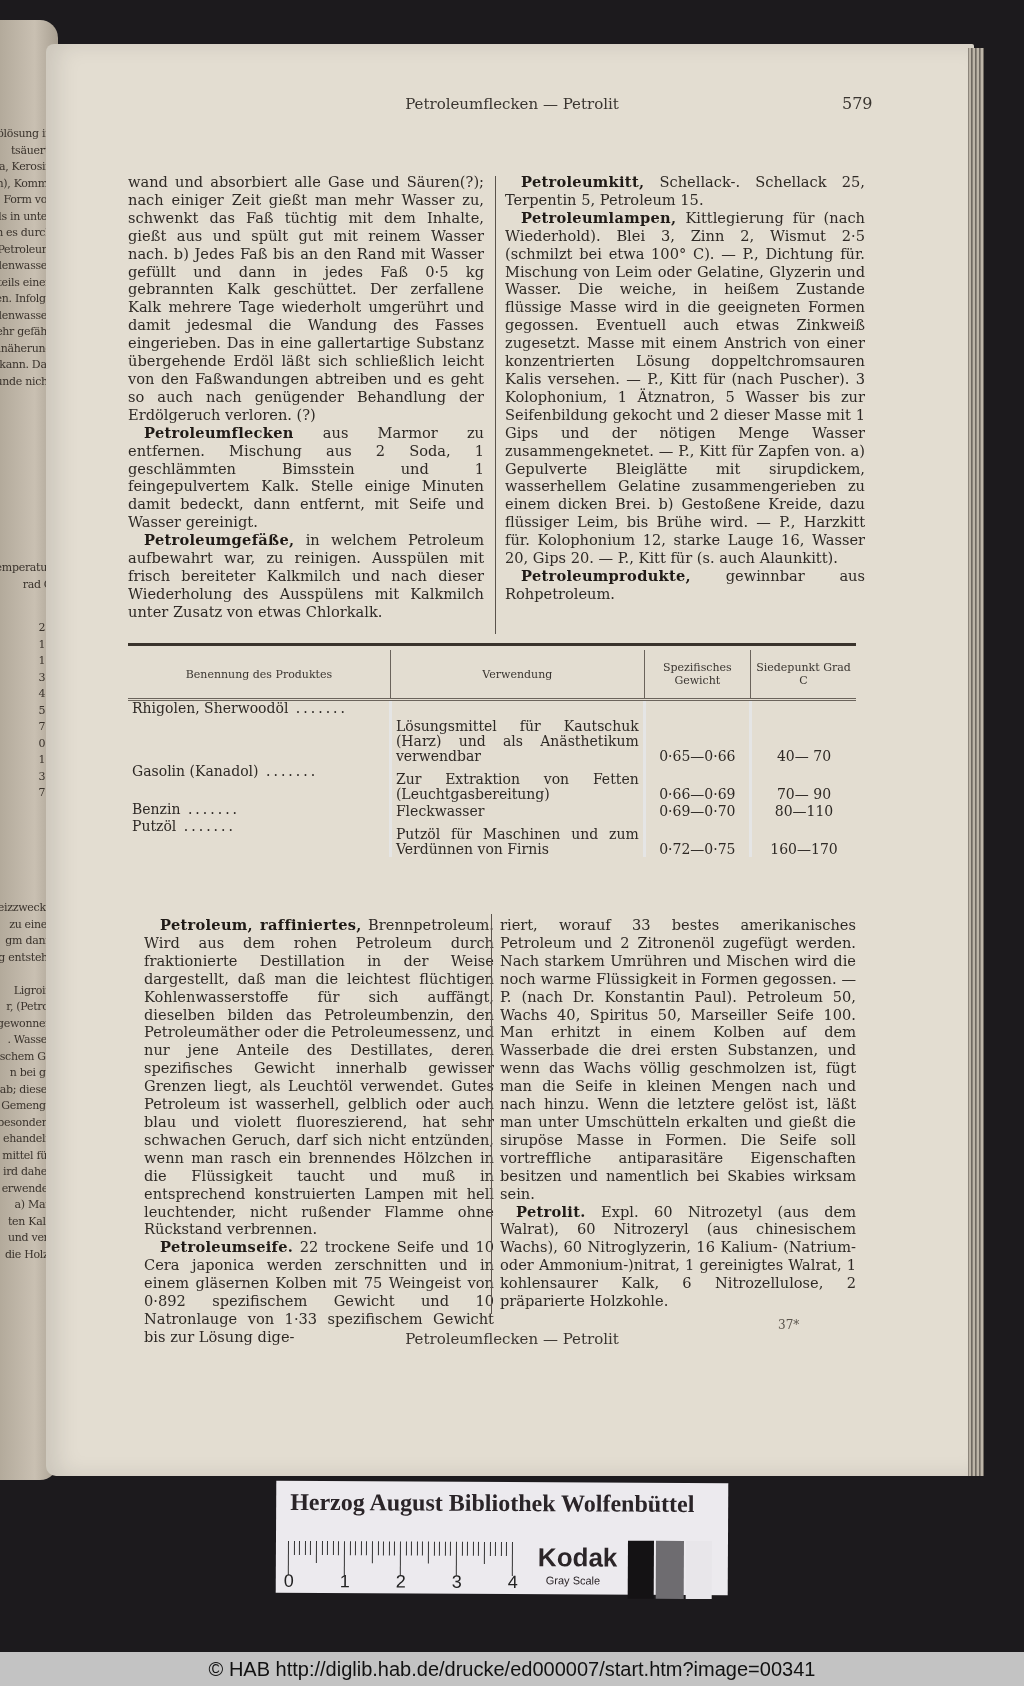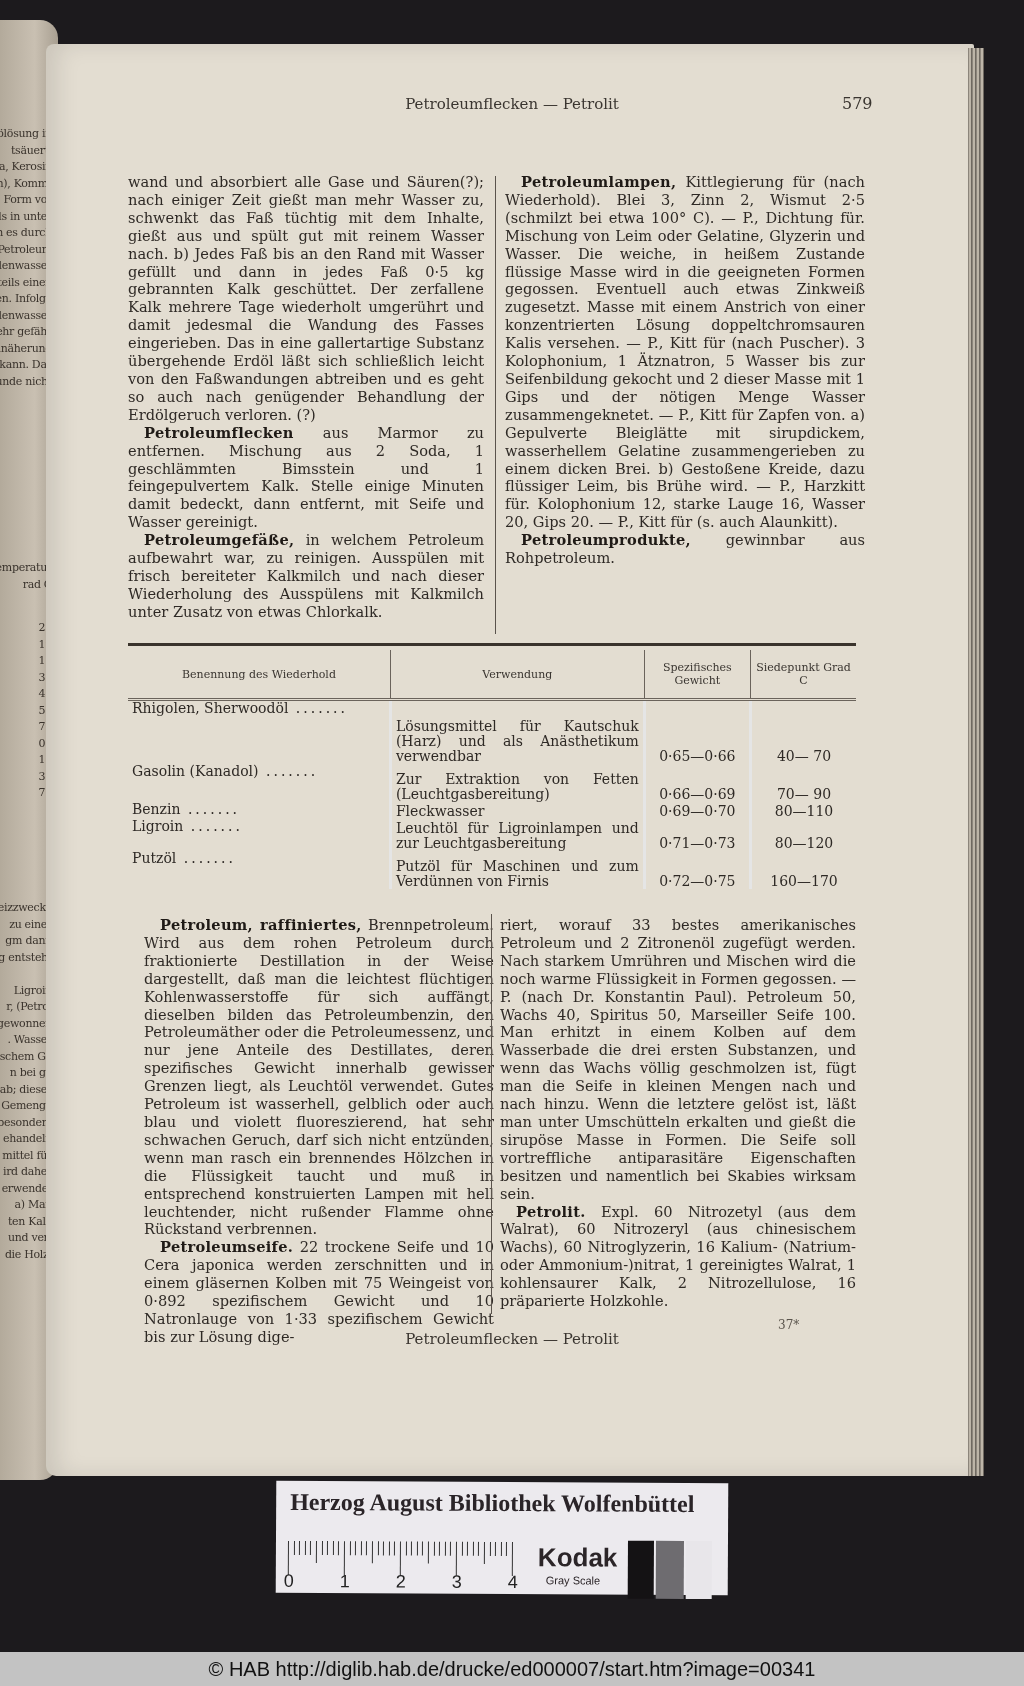--- a/index.html
+++ b/index.html
@@ -93,30 +93,31 @@
 <div class="running-head">Petroleumflecken — Petrolit</div>
 <div class="page-num">579</div>
 
 <div class="col" id="col-ul" style="left:128px; top:173px; width:356px;">
     <p class=""><span>wand und absorbiert alle Gase und Säuren(?); nach einiger Zeit gießt man mehr Wasser zu, schwenkt das Faß tüchtig mit dem Inhalte, gießt aus und spült gut mit reinem Wasser nach. b) Jedes Faß bis an den Rand mit Wasser gefüllt und dann in jedes Faß 0·5 kg gebrannten Kalk geschüttet. Der zerfallene Kalk mehrere Tage wiederholt umgerührt und damit jedesmal die Wandung des Fasses eingerieben. Das in eine gallertartige Substanz übergehende Erdöl läßt sich schließlich leicht von den Faßwandungen abtreiben und es geht so auch nach genügender Behandlung der Erdölgeruch verloren. (?)</span></p>
     <p class="entry"><span class="lemma">Petroleumflecken</span><span> aus Marmor zu entfernen. Mischung aus 2 Soda, 1 geschlämmten Bimsstein und 1 feingepulvertem Kalk. Stelle einige Minuten damit bedeckt, dann entfernt, mit Seife und Wasser gereinigt.</span></p>
     <p class="entry"><span class="lemma">Petroleumgefäße,</span><span> in welchem Petroleum aufbewahrt war, zu reinigen. Ausspülen mit frisch bereiteter Kalkmilch und nach dieser Wiederholung des Ausspülens mit Kalkmilch unter Zusatz von etwas Chlorkalk.</span></p>
   </div>
 <div class="vrule" style="left:495px; top:176px; height:458px;"></div>
 <div class="col" id="col-ur" style="left:505px; top:173px; width:360px;">
+    <p class="entry"><span class="lemma">Petroleumkitt,</span><span> Schellack-. Schellack 25, Terpentin 5, Petroleum 15.</span></p>
     <p class="entry"><span class="lemma">Petroleumlampen,</span><span> Kittlegierung für (nach Wiederhold). Blei 3, Zinn 2, Wismut 2·5 (schmilzt bei etwa 100° C). — P., Dichtung für. Mischung von Leim oder Gelatine, Glyzerin und Wasser. Die weiche, in heißem Zustande flüssige Masse wird in die geeigneten Formen gegossen. Eventuell auch etwas Zinkweiß zugesetzt. Masse mit einem Anstrich von einer konzentrierten Lösung doppeltchromsauren Kalis versehen. — P., Kitt für (nach Puscher). 3 Kolophonium, 1 Ätznatron, 5 Wasser bis zur Seifenbildung gekocht und 2 dieser Masse mit 1 Gips und der nötigen Menge Wasser zusammengeknetet. — P., Kitt für Zapfen von. a) Gepulverte Bleiglätte mit sirupdickem, wasserhellem Gelatine zusammengerieben zu einem dicken Brei. b) Gestoßene Kreide, dazu flüssiger Leim, bis Brühe wird. — P., Harzkitt für. Kolophonium 12, starke Lauge 16, Wasser 20, Gips 20. — P., Kitt für (s. auch Alaunkitt).</span></p>
     <p class="entry"><span class="lemma">Petroleumprodukte,</span><span> gewinnbar aus Rohpetroleum.</span></p>
   </div>
 
 <div class="hrule" style="left:128px; top:643px; width:728px; height:3px; background:#3a332c;"></div>
 
 <table class="products">
   <thead>
     <tr>
-      <th style="width:266px;">Benennung des Wiederhold</th>
+      <th style="width:266px;">Benennung des Produktes</th>
       <th style="width:254px;">Verwendung</th>
       <th style="width:104px;">Spezifisches Gewicht</th>
       <th style="width:104px;">Siedepunkt Grad C</th>
     </tr>
   </thead>
   <tbody id="tbody">
       <tr style="height: 64px;">
         <td class="" style="vertical-align: top;"><span>Rhigolen, Sherwoodöl</span><span class="dots"> .......</span></td>
         <td class="use"><span>Lösungsmittel für Kautschuk (Harz) und als Anästhetikum verwendbar</span></td>
         <td class="num"><span>0·65—0·66</span></td>
@@ -127,43 +128,37 @@
         <td class="use"><span>Zur Extraktion von Fetten (Leuchtgasbereitung)</span></td>
         <td class="num"><span>0·66—0·69</span></td>
         <td class="num"><span>70— 90</span></td>
       </tr>
       <tr style="height: 17px;">
         <td class="" style="vertical-align: top;"><span>Benzin</span><span class="dots"> .......</span></td>
         <td class="use"><span>Fleckwasser</span></td>
         <td class="num"><span>0·69—0·70</span></td>
         <td class="num"><span>80—110</span></td>
       </tr>
-      <tr style="height: 32px;">
-        <td class="" style="vertical-align: top;"><span>Ligroin</span><span class="dots"> .......</span></td>
-        <td class="use"><span>Leuchtöl für Ligroinlampen und zur Leuchtgasbereitung</span></td>
-        <td class="num"><span>0·71—0·73</span></td>
-        <td class="num"><span>80—120</span></td>
-      </tr>
       <tr style="height: 38px;">
         <td class="" style="vertical-align: top;"><span>Putzöl</span><span class="dots"> .......</span></td>
         <td class="use"><span>Putzöl für Maschinen und zum Verdünnen von Firnis</span></td>
         <td class="num"><span>0·72—0·75</span></td>
         <td class="num"><span>160—170</span></td>
       </tr>
     </tbody>
 </table>
 
 <div class="col" id="col-ll" style="left:144px; top:916px; width:350px;">
     <p class="entry"><span class="lemma">Petroleum, raffiniertes,</span><span> Brennpetroleum. Wird aus dem rohen Petroleum durch fraktionierte Destillation in der Weise dargestellt, daß man die leichtest flüchtigen Kohlenwasserstoffe für sich auffängt, dieselben bilden das Petroleumbenzin, den Petroleumäther oder die Petroleumessenz, und nur jene Anteile des Destillates, deren spezifisches Gewicht innerhalb gewisser Grenzen liegt, als Leuchtöl verwendet. Gutes Petroleum ist wasserhell, gelblich oder auch blau und violett fluoreszierend, hat sehr schwachen Geruch, darf sich nicht entzünden, wenn man rasch ein brennendes Hölzchen in die Flüssigkeit taucht und muß in entsprechend konstruierten Lampen mit hell leuchtender, nicht rußender Flamme ohne Rückstand verbrennen.</span></p>
     <p class="entry"><span class="lemma">Petroleumseife.</span><span> 22 trockene Seife und 10 Cera japonica werden zerschnitten und in einem gläsernen Kolben mit 75 Weingeist von 0·892 spezifischem Gewicht und 10 Natronlauge von 1·33 spezifischem Gewicht bis zur Lösung dige-</span></p>
   </div>
 <div class="vrule" style="left:491px; top:914px; height:400px;"></div>
 <div class="col" id="col-lr" style="left:500px; top:916px; width:356px;">
     <p class=""><span>riert, worauf 33 bestes amerikanisches Petroleum und 2 Zitronenöl zugefügt werden. Nach starkem Umrühren und Mischen wird die noch warme Flüssigkeit in Formen gegossen. — P. (nach Dr. Konstantin Paul). Petroleum 50, Wachs 40, Spiritus 50, Marseiller Seife 100. Man erhitzt in einem Kolben auf dem Wasserbade die drei ersten Substanzen, und wenn das Wachs völlig geschmolzen ist, fügt man die Seife in kleinen Mengen nach und nach hinzu. Wenn die letztere gelöst ist, läßt man unter Umschütteln erkalten und gießt die sirupöse Masse in Formen. Die Seife soll vortreffliche antiparasitäre Eigenschaften besitzen und namentlich bei Skabies wirksam sein.</span></p>
-    <p class="entry"><span class="lemma">Petrolit.</span><span> Expl. 60 Nitrozetyl (aus dem Walrat), 60 Nitrozeryl (aus chinesischem Wachs), 60 Nitroglyzerin, 16 Kalium- (Natrium- oder Ammonium-)nitrat, 1 gereinigtes Walrat, 1 kohlensaurer Kalk, 2 Nitrozellulose, 16 präparierte Holzkohle.</span></p>
+    <p class="entry"><span class="lemma">Petrolit.</span><span> Expl. 60 Nitrozetyl (aus dem Walrat), 60 Nitrozeryl (aus chinesischem Wachs), 60 Nitroglyzerin, 16 Kalium- (Natrium- oder Ammonium-)nitrat, 1 gereinigtes Walrat, 1 kohlensaurer Kalk, 6 Nitrozellulose, 2 präparierte Holzkohle.</span></p>
   </div>
 
 <div class="footer-head">Petroleumflecken — Petrolit</div>
 <div class="signature">37*</div>
 
 <div class="hab-card">
   <div class="hab-title">Herzog August Bibliothek Wolfenbüttel</div>
   <div class="ruler" id="ruler">
       <div class="tick" style="left: 0px; height: 34px;"></div>
       <div class="tick" style="left: 5.6px; height: 14px;"></div>

